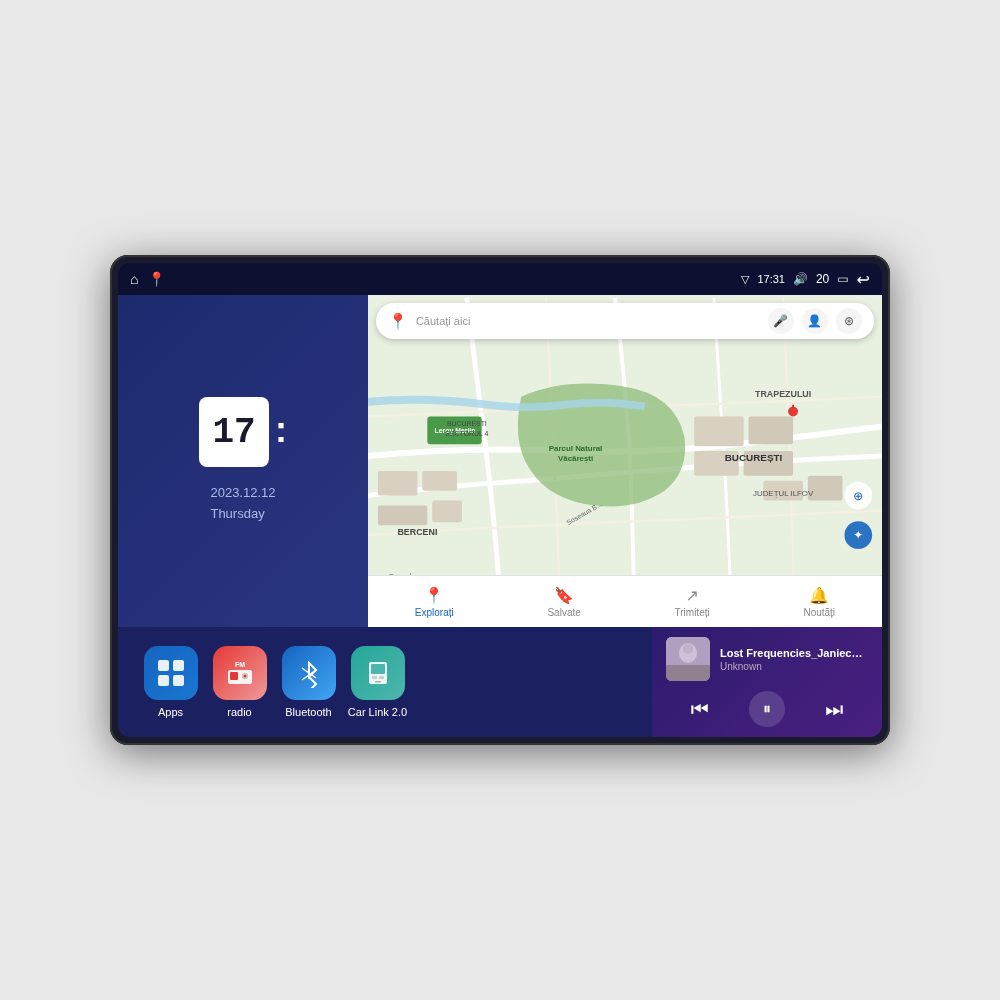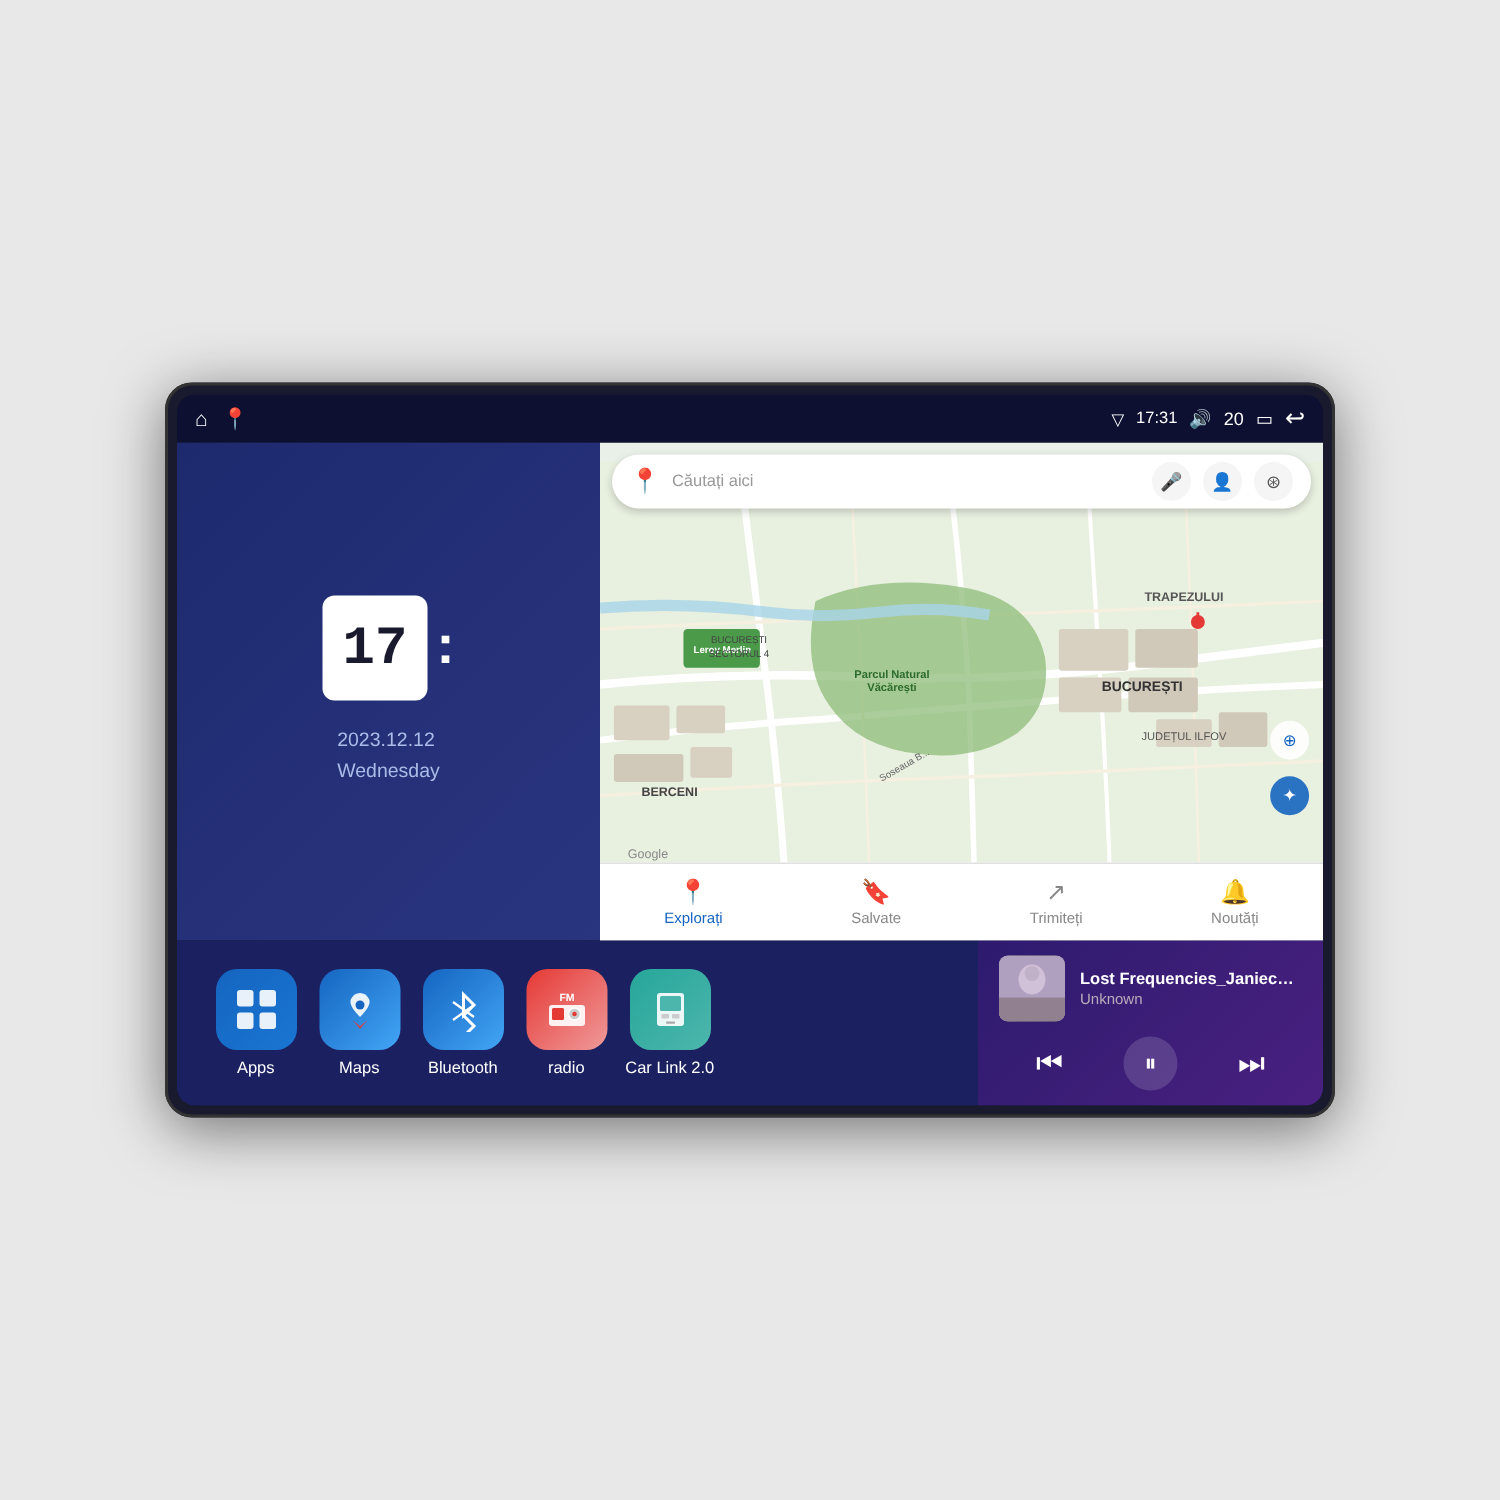--- a/index.html
+++ b/index.html
@@ -66,21 +66,21 @@
     
     .main-content {
       flex: 1;
       display: flex;
       flex-direction: row;
       overflow: hidden;
     }
 
     
     .left-panel {
-      width: 282px;
+      width: 250px;
       background: linear-gradient(135deg, #1e2a6e 0%, #2a3580 100%);
       display: flex;
       flex-direction: column;
       align-items: center;
       justify-content: center;
       padding: 20px;
       flex-shrink: 0;
     }
 
     .clock-display {
@@ -371,21 +371,21 @@
 
     <div class="main-content">
 
       <div class="left-panel">
         <div class="clock-display">
           <div class="clock-digit">17</div>
           <div class="clock-colon">:</div>
         </div>
         <div class="date-display">
           <div>2023.12.12</div>
-          <div>Wednesday</div>
+          <div>Thursday</div>
         </div>
       </div>
 
       <div class="map-panel">
 
         <svg class="map-bg" viewBox="0 0 520 330" xmlns="http://www.w3.org/2000/svg">
 
           <rect width="520" height="330" fill="#e8f0e0"></rect>
 
           <path d="M0,160 Q100,150 200,155 Q300,158 400,145 Q480,135 520,130" stroke="#ffffff" stroke-width="6" fill="none"></path>
@@ -479,55 +479,45 @@
             <svg width="30" height="30" viewBox="0 0 30 30">
               <rect x="2" y="2" width="11" height="11" rx="2" fill="white" opacity="0.9"></rect>
               <rect x="17" y="2" width="11" height="11" rx="2" fill="white" opacity="0.9"></rect>
               <rect x="2" y="17" width="11" height="11" rx="2" fill="white" opacity="0.9"></rect>
               <rect x="17" y="17" width="11" height="11" rx="2" fill="white" opacity="0.9"></rect>
             </svg>
           </div>
           <span class="app-label">Apps</span>
         </div>
 
+
         <div class="app-item">
-          <div class="app-icon maps">
+          <div class="app-icon radio">
             <svg width="30" height="30" viewBox="0 0 30 30">
-              <path d="M15,4 Q11,4 9,8 Q7,12 15,20 Q23,12 21,8 Q19,4 15,4Z" fill="white" opacity="0.9"></path>
-              <circle cx="15" cy="12" r="3" fill="#1565C0"></circle>
-              <path d="M10,22 L15,26 L20,22 L15,28Z" fill="#e53935" opacity="0.8"></path>
+              <rect x="3" y="12" width="24" height="14" rx="2" fill="white" opacity="0.9"></rect>
+              <rect x="5" y="14" width="8" height="8" rx="1" fill="#e53935"></rect>
+              <circle cx="20" cy="18" r="4" fill="#ccc" stroke="white" stroke-width="1"></circle>
+              <circle cx="20" cy="18" r="1.5" fill="#e53935"></circle>
+              <text x="15" y="9" font-size="7" fill="white" text-anchor="middle" font-weight="bold">FM</text>
             </svg>
           </div>
-          <span class="app-label">Maps</span>
+          <span class="app-label">radio</span>
         </div>
 
         <div class="app-item">
           <div class="app-icon bluetooth">
             <svg width="30" height="30" viewBox="0 0 30 30">
               <path d="M15,5 L22,12 L15,19 L15,5Z" stroke="white" stroke-width="2" fill="none"></path>
               <path d="M15,19 L22,26 L15,33" stroke="white" stroke-width="2" fill="none"></path>
               <path d="M8,10 L22,24" stroke="white" stroke-width="0" fill="none"></path>
               <line x1="8" y1="10" x2="22" y2="20" stroke="white" stroke-width="1.5"></line>
               <line x1="8" y1="22" x2="22" y2="12" stroke="white" stroke-width="1.5"></line>
             </svg>
           </div>
           <span class="app-label">Bluetooth</span>
-        </div>
-
-        <div class="app-item">
-          <div class="app-icon radio">
-            <svg width="30" height="30" viewBox="0 0 30 30">
-              <rect x="3" y="12" width="24" height="14" rx="2" fill="white" opacity="0.9"></rect>
-              <rect x="5" y="14" width="8" height="8" rx="1" fill="#e53935"></rect>
-              <circle cx="20" cy="18" r="4" fill="#ccc" stroke="white" stroke-width="1"></circle>
-              <circle cx="20" cy="18" r="1.5" fill="#e53935"></circle>
-              <text x="15" y="9" font-size="7" fill="white" text-anchor="middle" font-weight="bold">FM</text>
-            </svg>
-          </div>
-          <span class="app-label">radio</span>
         </div>
 
         <div class="app-item">
           <div class="app-icon carlink">
             <svg width="30" height="30" viewBox="0 0 30 30">
               <rect x="6" y="4" width="18" height="22" rx="2" fill="white" opacity="0.9"></rect>
               <rect x="8" y="6" width="14" height="10" rx="1" fill="#4DB6AC"></rect>
               <rect x="9" y="18" width="5" height="3" rx="0.5" fill="#ccc"></rect>
               <rect x="16" y="18" width="5" height="3" rx="0.5" fill="#ccc"></rect>
               <rect x="12" y="23" width="6" height="1.5" rx="0.5" fill="#aaa"></rect>

